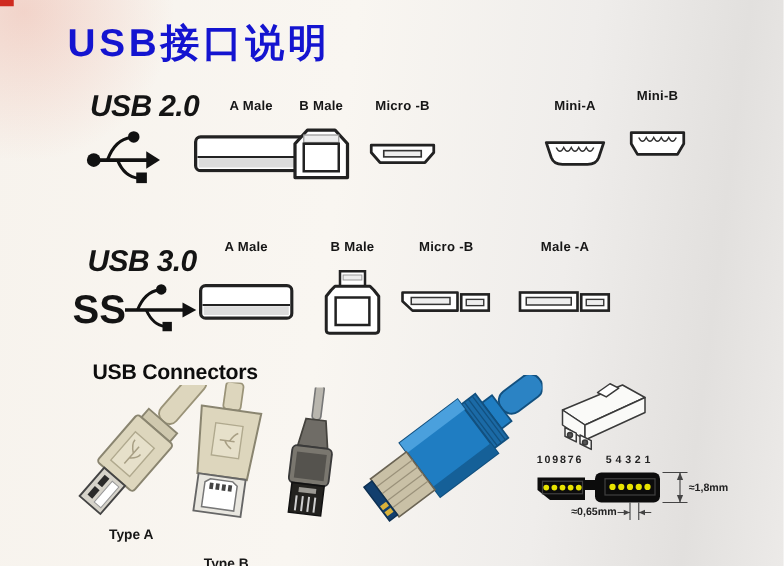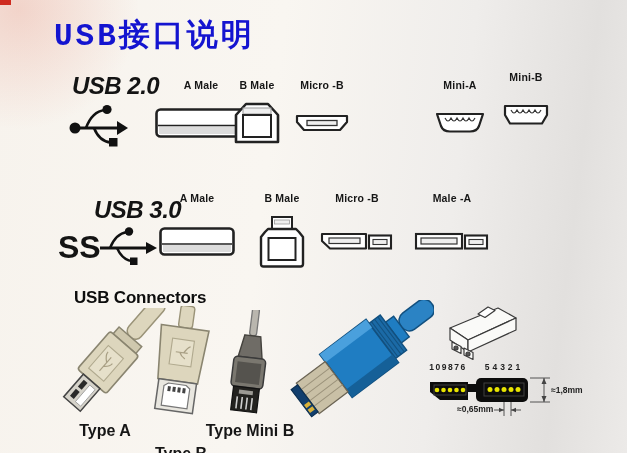--- a/index.html
+++ b/index.html
@@ -6,41 +6,41 @@
   .stage{
     position:relative;width:627px;height:453px;overflow:hidden;
     font-family:"Liberation Sans",sans-serif;
     background:
       radial-gradient(circle at 3% 2%, rgba(228,130,110,0.28), rgba(228,130,110,0) 16%),
       linear-gradient(97deg,#f7f3ed 0%,#f9f6f1 42%,#efedeb 70%,#e2e0de 88%,#eceae8 100%);
   }
   .corner-mark{position:absolute;left:0;top:0;width:11px;height:5px;background:#cf2b20;}
   .page-title{
     position:absolute;left:54px;top:14px;
-    font-family:Liberation Mono, monospace;
+    font-family:Liberation Sans, sans-serif;
     font-weight:bold;font-size:31px;color:#1414d0;letter-spacing:3px;white-space:nowrap;
   }
   .sec-heading{
     position:absolute;font-style:italic;font-weight:700;font-size:24px;color:#141414;
     letter-spacing:-0.5px;white-space:nowrap;
   }
   .heading-20{left:72px;top:72px;}
-  .heading-30{left:70px;top:196px;margin-left:24px;}
+  .heading-30{left:70px;top:196px;}
   .conn-item{position:absolute;display:flex;flex-direction:column;align-items:center;}
   .conn-label{font-weight:700;font-size:10.5px;line-height:1;color:#161616;margin-bottom:9px;white-space:nowrap;letter-spacing:0.2px;}
   .shape-box{display:flex;align-items:center;justify-content:center;}
   .row20 .shape-box{height:46px;}
   .row30 .shape-box{height:58px;}
   .gallery-heading{
     position:absolute;left:74px;top:288px;font-weight:700;font-size:17px;color:#0d0d0d;
     letter-spacing:-0.2px;white-space:nowrap;
   }
   .photo-label{
     position:absolute;top:422px;width:140px;text-align:center;
-    font-weight:700;font-size:16px;color:#161616;white-space:nowrap;
+    font-weight:700;font-size:11px;color:#161616;white-space:nowrap;
   }
   svg{display:block;}
 </style>
 </head>
 <body>
 
 <div class="stage">
 
   <div class="corner-mark"></div>
 
@@ -289,15 +289,14 @@
       <line x1="74" y1="112" x2="84" y2="112"></line>
       <polygon points="84,112 79,109.8 79,114.2" fill="#444" stroke="none"></polygon>
       <line x1="91" y1="112" x2="101" y2="112"></line>
       <polygon points="91,112 96,109.8 96,114.2" fill="#444" stroke="none"></polygon>
     </g>
     <text x="37" y="114" font-family="Liberation Sans,sans-serif" font-size="8.5" font-weight="700" fill="#222">≈0,65mm</text>
   </svg>
 
   <div class="photo-label" style="left:35px;">Type A</div>
   <div class="photo-label" style="left:111px;margin-top:23px;">Type B</div>
-  <div class="photo-label" style="left:180px;">Type Mini B</div>
 
 </div>
 
 </body></html>

